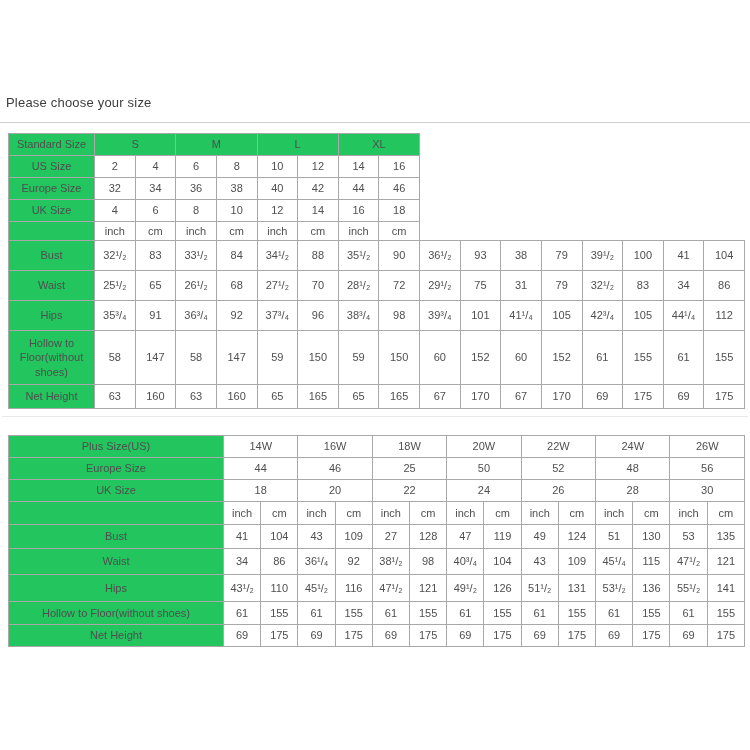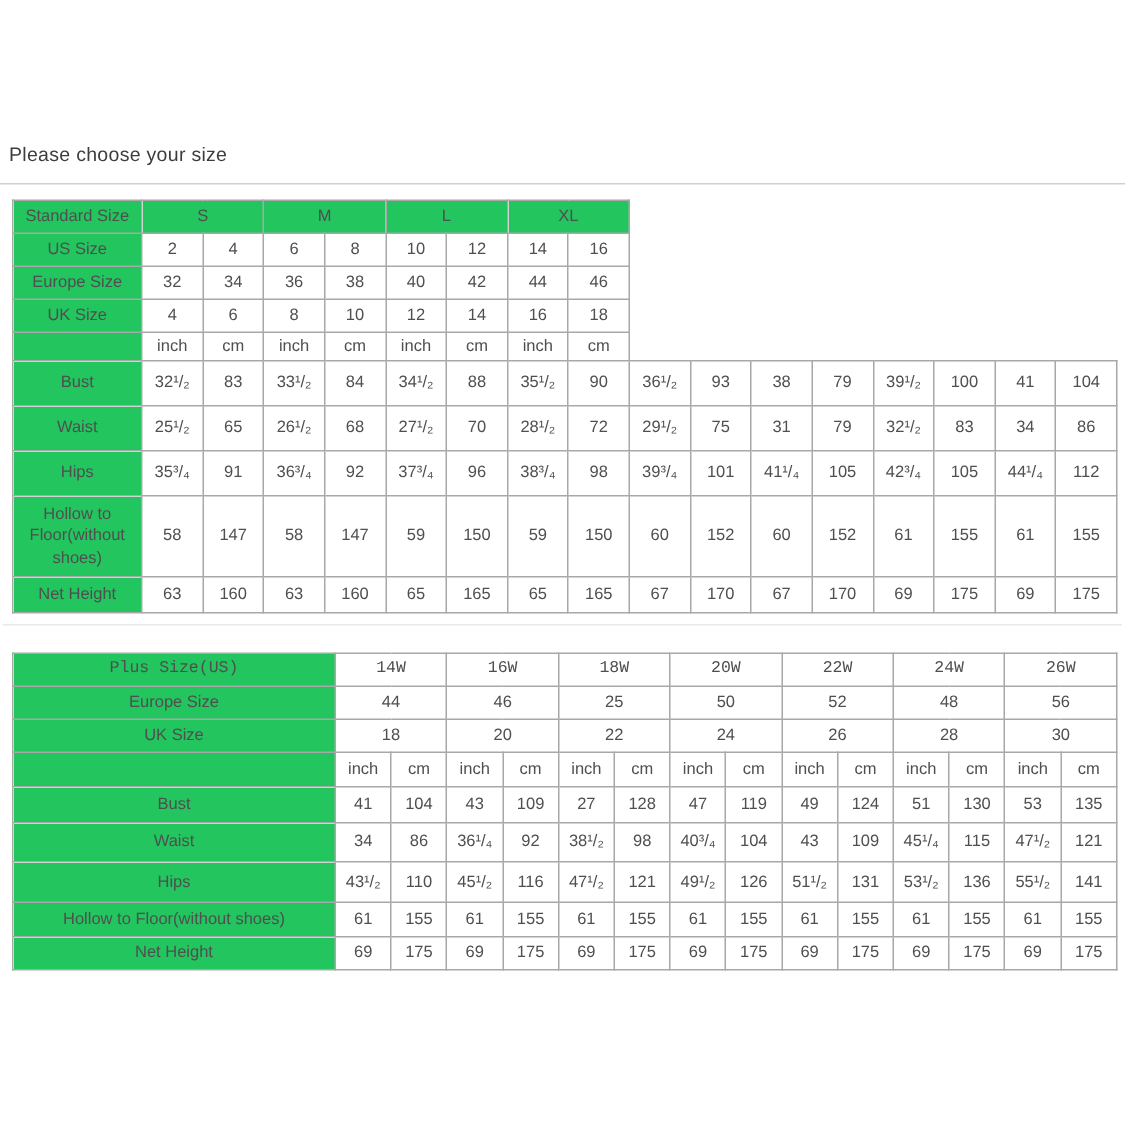--- a/index.html
+++ b/index.html
@@ -190,21 +190,21 @@
 </table>
 
 <hr class="mid-rule">
 
 <table id="table-plus">
   <colgroup>
       <col class="lbl2">
       <col span="14">
     </colgroup>
   <tbody>
-      <tr style="height: 22px; font-family: Liberation Mono, monospace;">
+      <tr style="height: 22px;">
         <td class="hdr">Plus Size(US)</td>
         <td colspan="2">14W</td>
         <td colspan="2">16W</td>
         <td colspan="2">18W</td>
         <td colspan="2">20W</td>
         <td colspan="2">22W</td>
         <td colspan="2">24W</td>
         <td colspan="2">26W</td>
       </tr>
       <tr style="height: 22px;">

